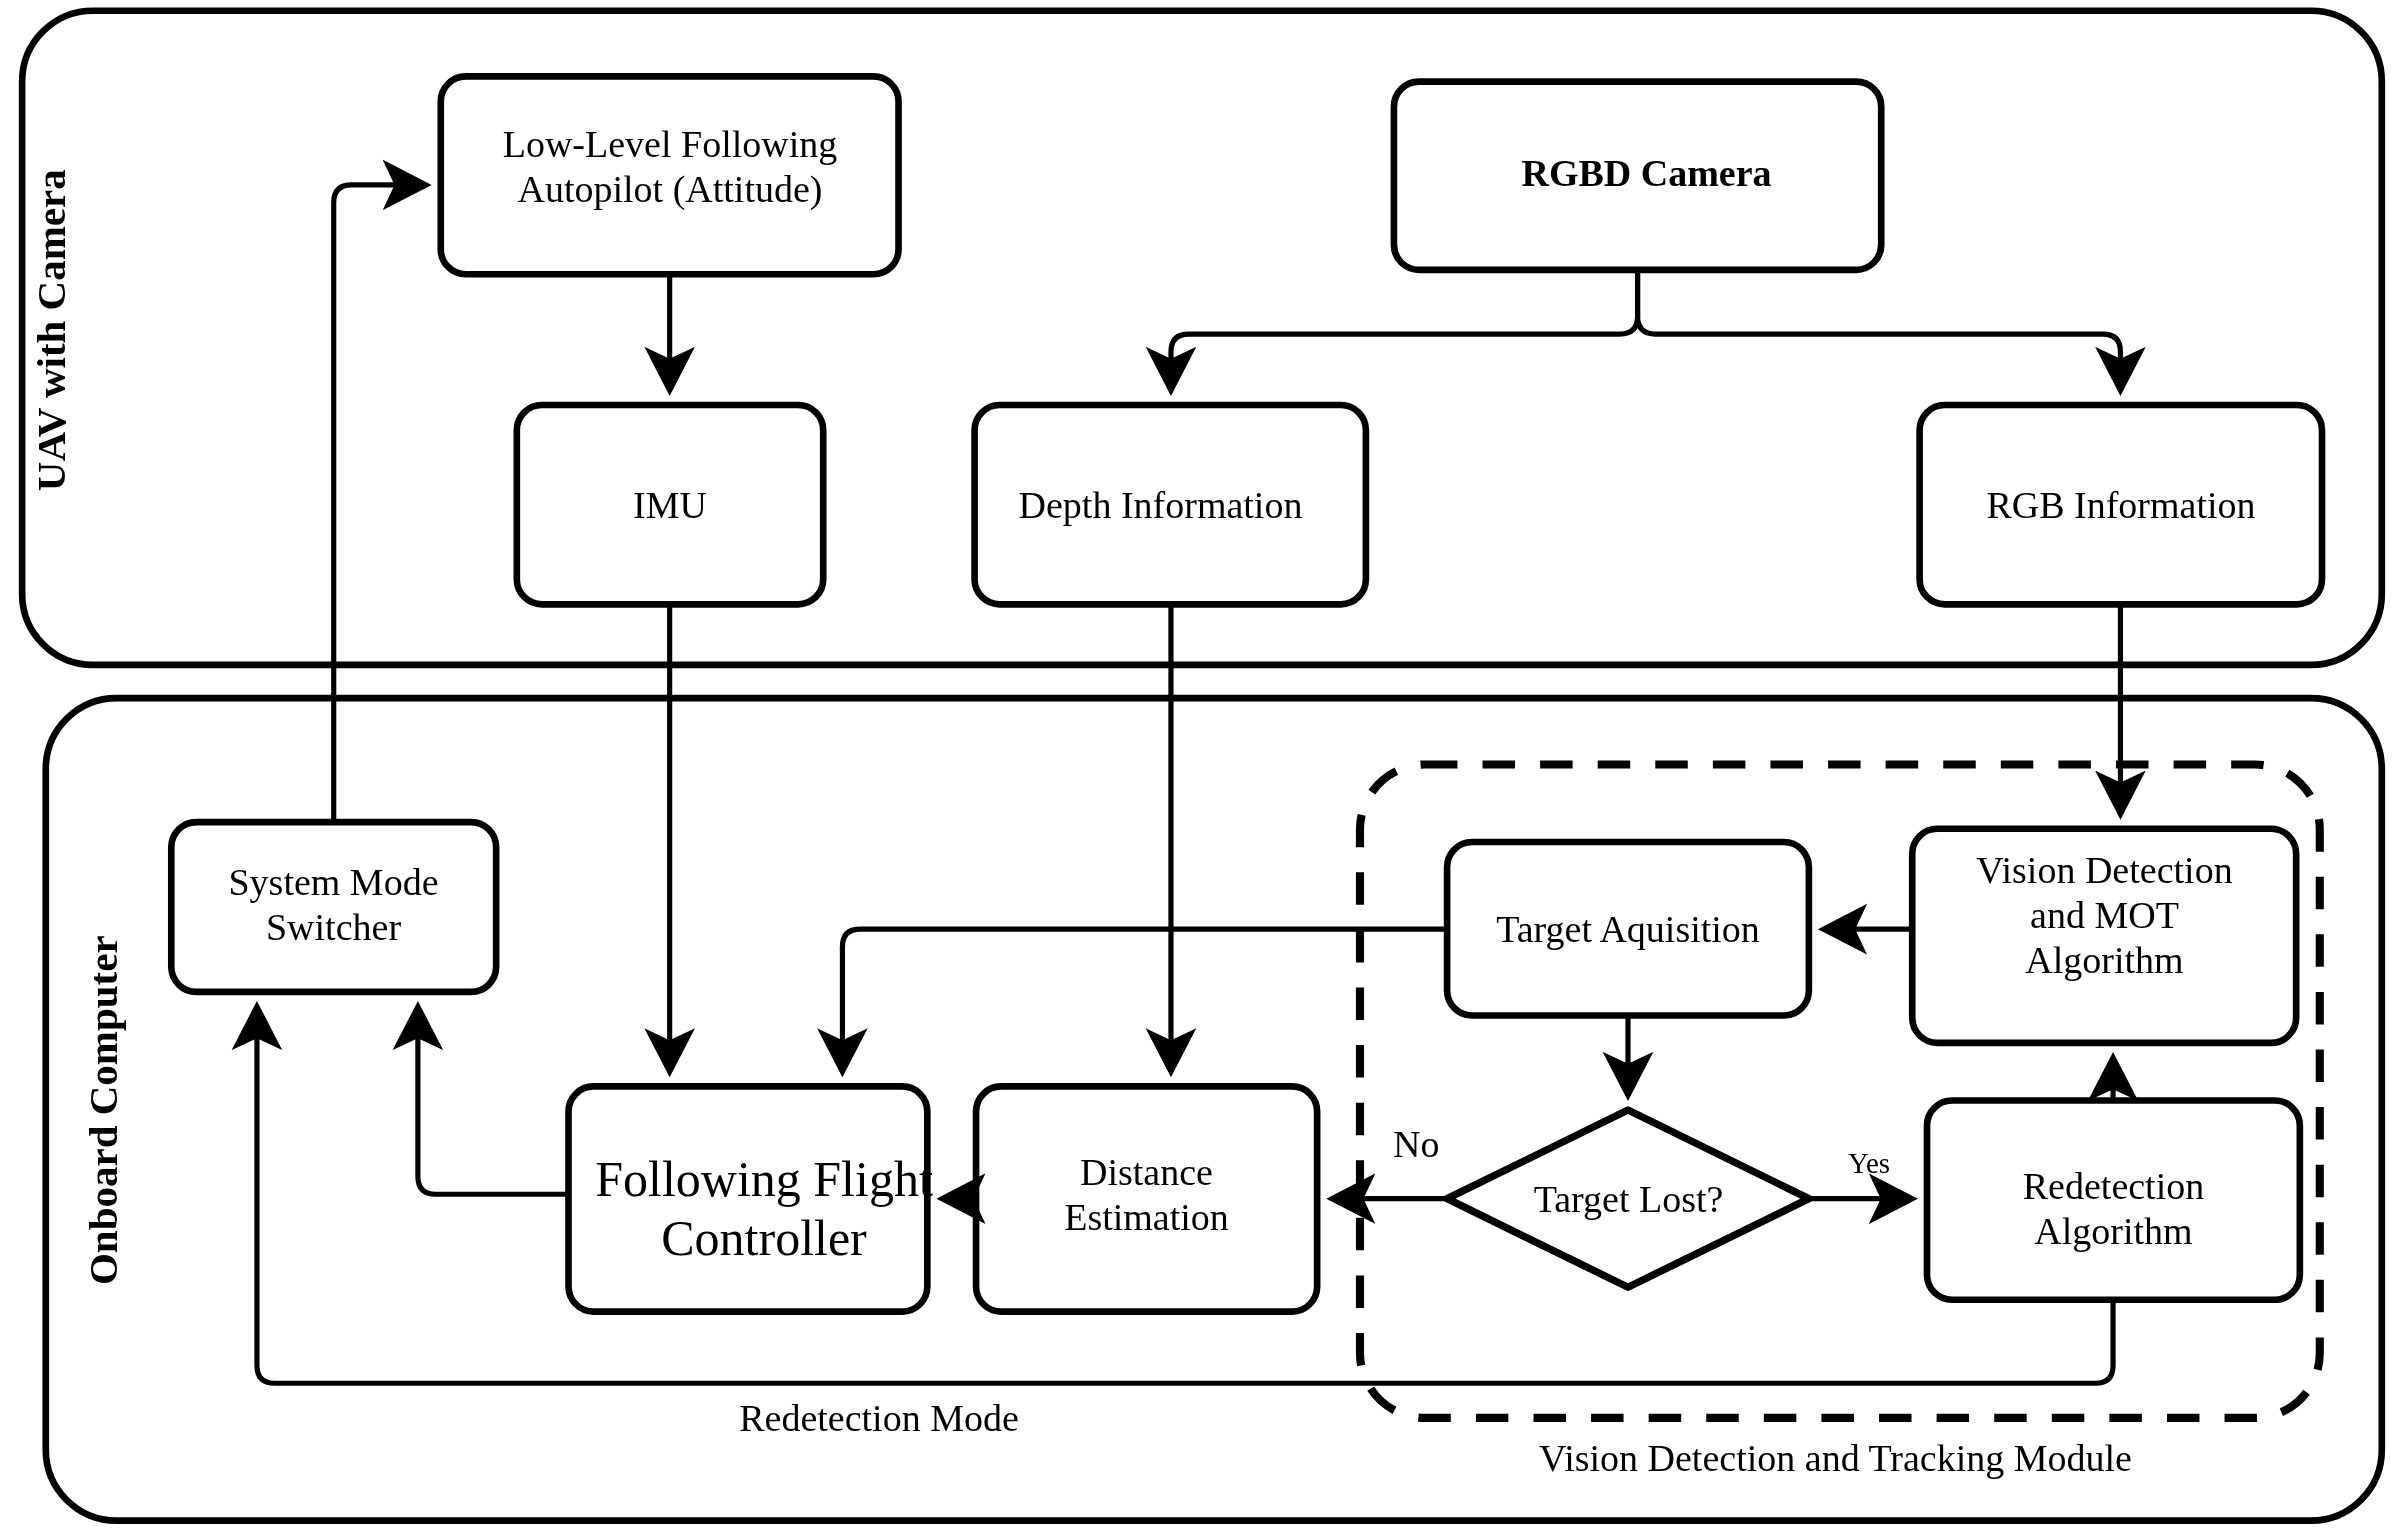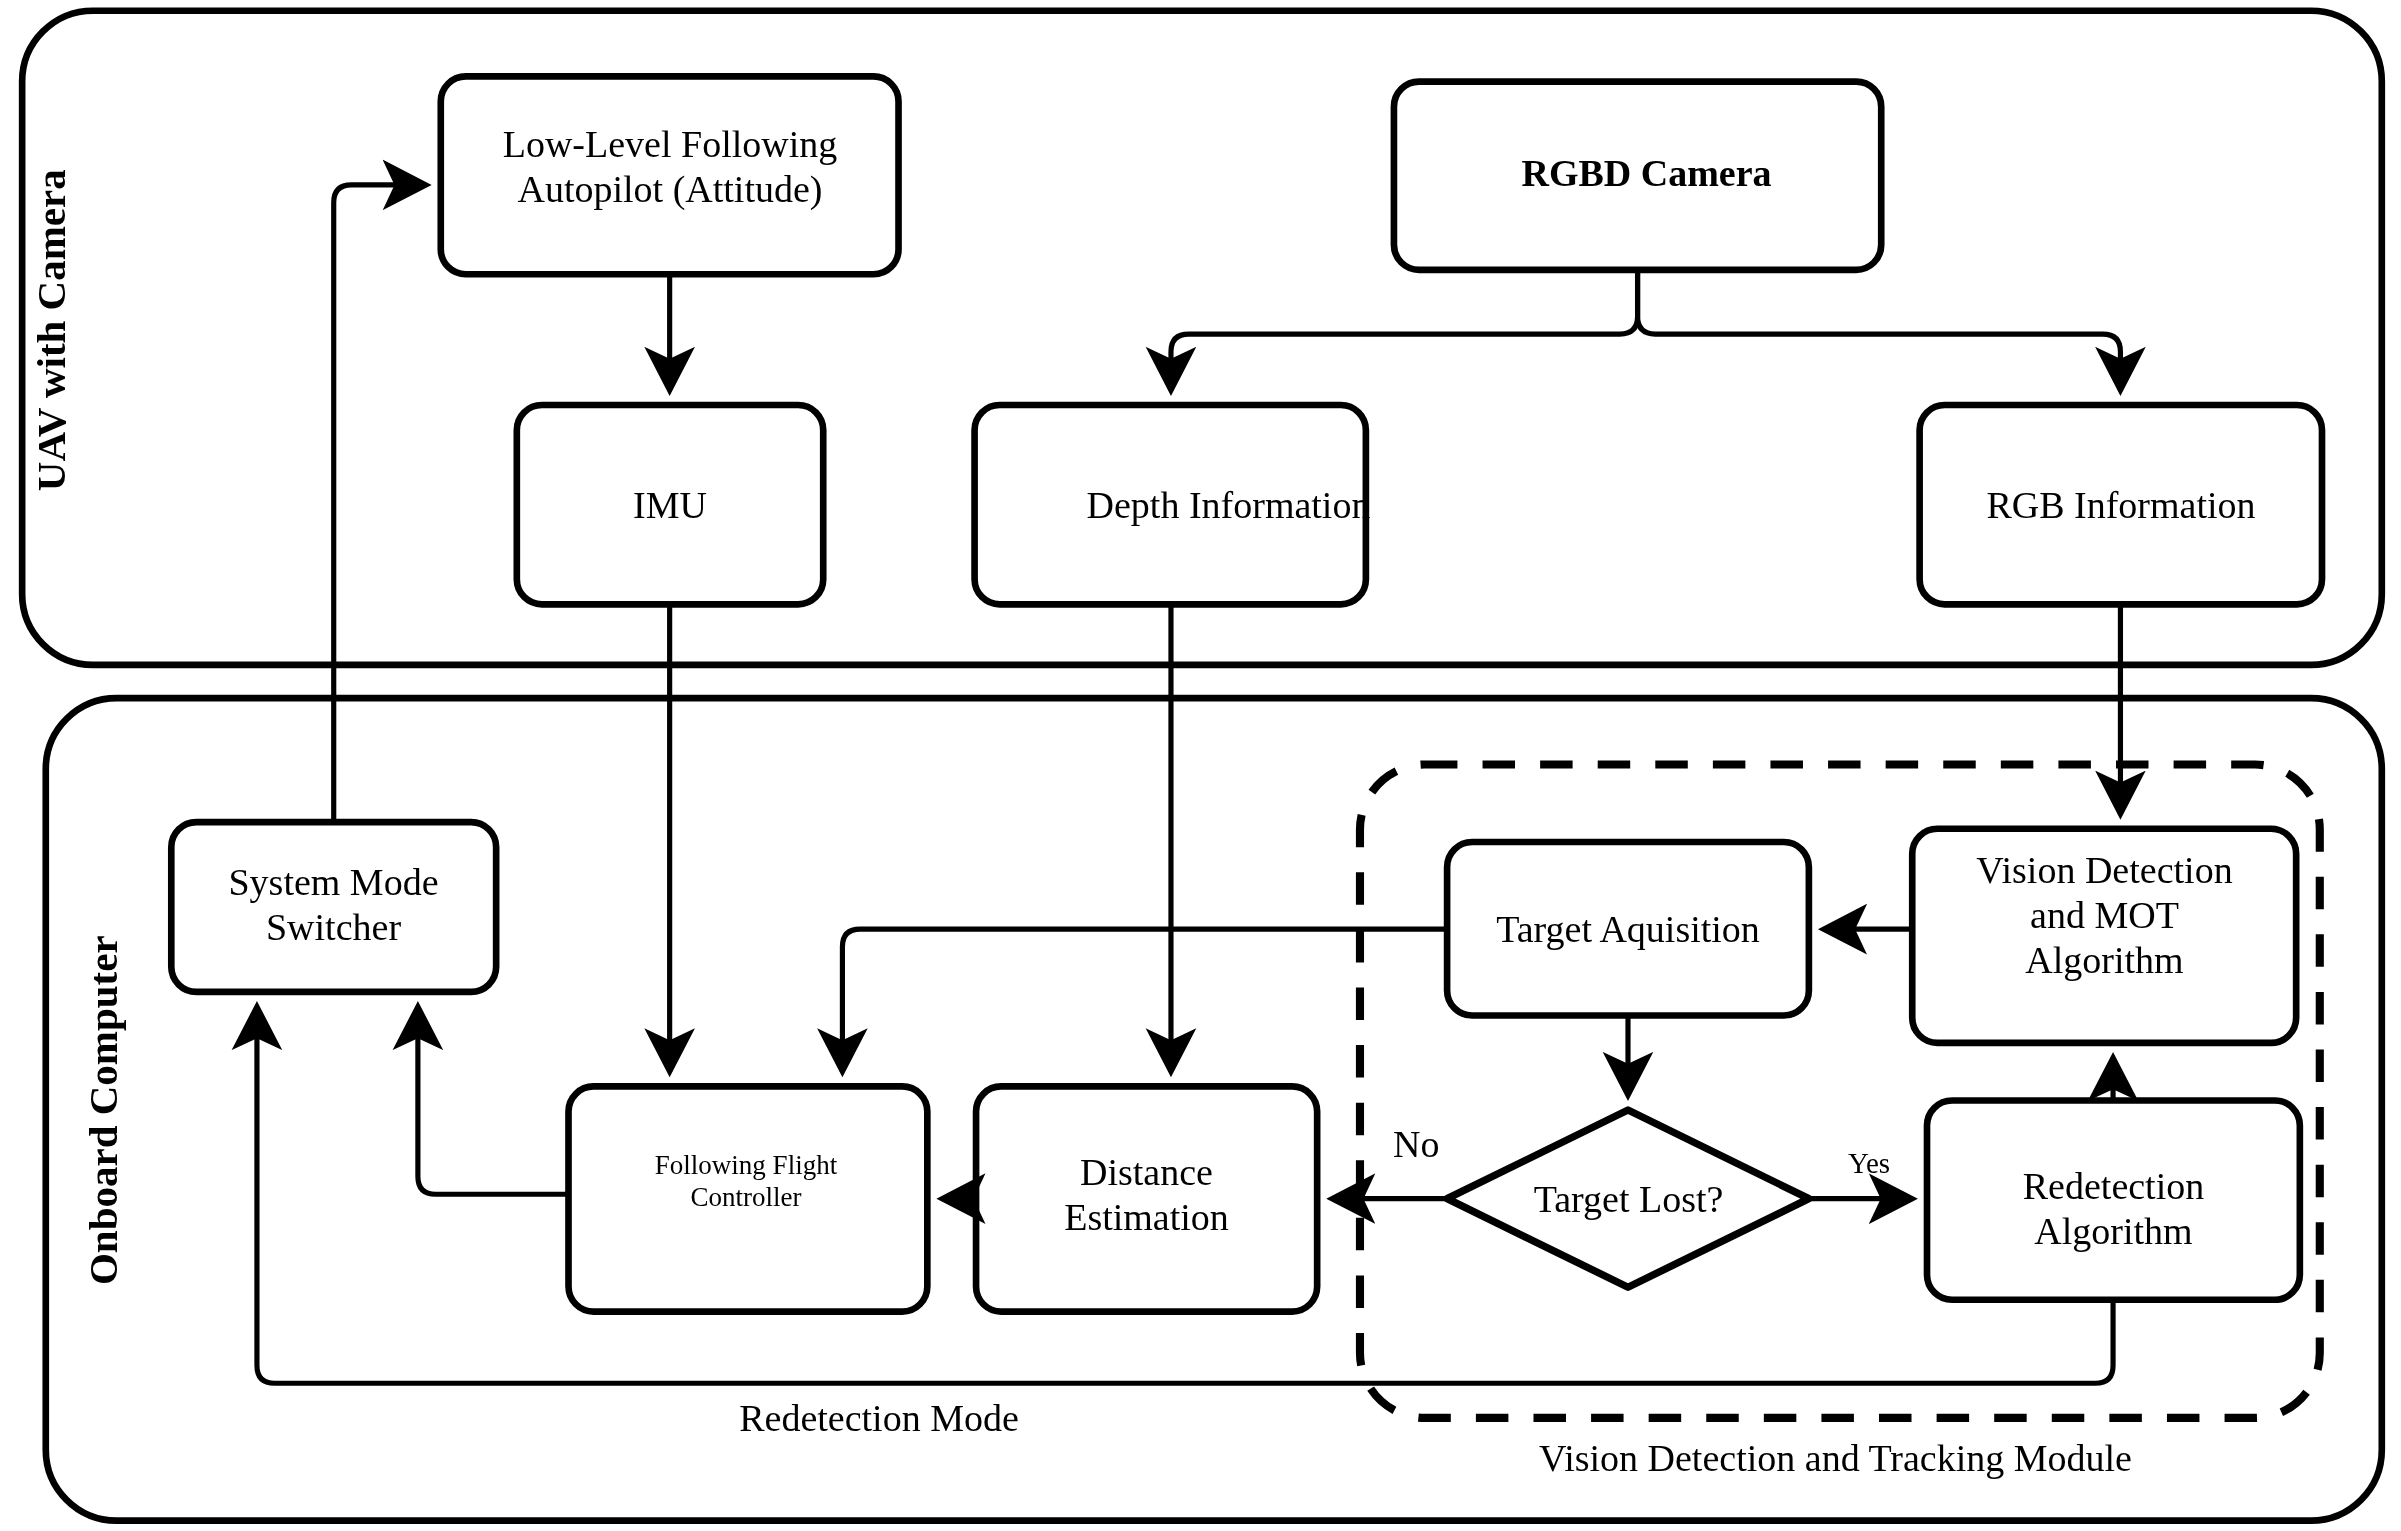--- a/index.html
+++ b/index.html
@@ -94,28 +94,28 @@
 
   <div class="lbl v-lbl" style="left:-155px;top:1086px;width:517px;font-size:41px;font-weight:bold;transform:rotate(-90deg);">Onboard Computer</div>
 
   <div class="lbl" style="left:441px;top:122px;width:458px;font-size:38px;">Low-Level Following
 Autopilot (Attitude)</div>
 
   <div class="lbl" style="left:1403px;top:151px;width:487px;font-size:38px;font-weight:bold;">RGBD Camera</div>
 
   <div class="lbl" style="left:517px;top:483px;width:306px;font-size:38px;">IMU</div>
 
-  <div class="lbl" style="left:1033px;top:483px;width:391px;font-size:38px;">Depth Information</div>
+  <div class="lbl" style="left:965px;top:483px;width:391px;font-size:38px;">Depth Information</div>
 
   <div class="lbl" style="left:171px;top:860px;width:325px;font-size:38px;">System Mode
 Switcher</div>
 
   <div class="lbl" style="left:1920px;top:483px;width:402px;font-size:38px;">RGB Information</div>
 
-  <div class="lbl" style="left:556px;top:1150px;width:380px;font-size:27px;">Following Flight
+  <div class="lbl" style="left:574px;top:1150px;width:380px;font-size:50px;">Following Flight
 Controller</div>
 
   <div class="lbl" style="left:976px;top:1150px;width:341px;font-size:38px;">Distance
 Estimation</div>
 
   <div class="lbl" style="left:1438px;top:907px;width:380px;font-size:38px;">Target Aquisition</div>
 
   <div class="lbl" style="left:1905px;top:848px;width:399px;font-size:38px;">Vision Detection
 and MOT
 Algorithm</div>

